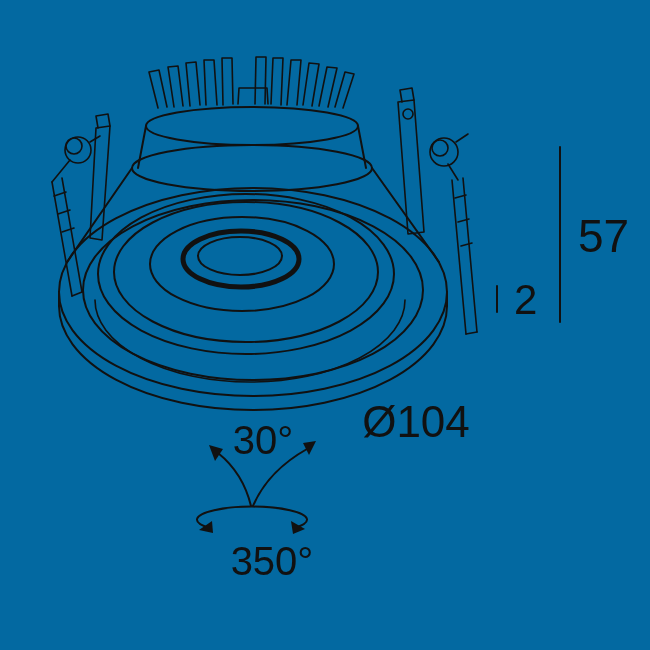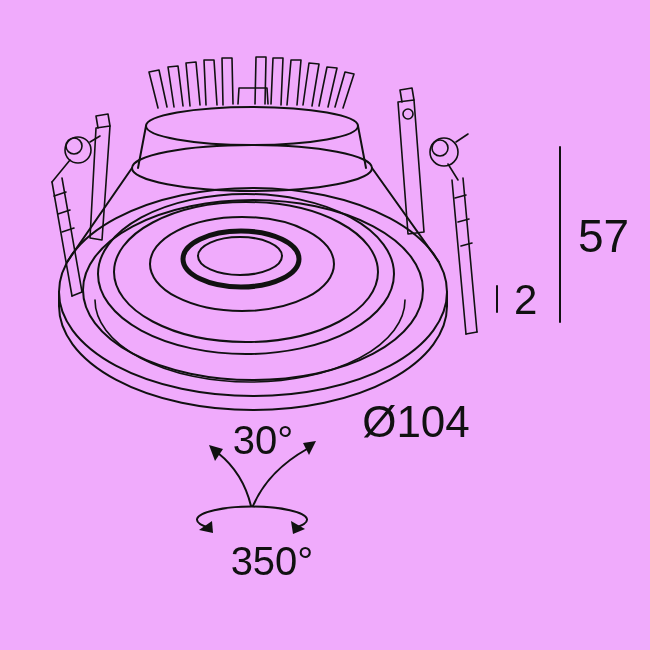--- a/index.html
+++ b/index.html
@@ -4,21 +4,21 @@
 <style>
   html, body {
     margin: 0;
     padding: 0;
     background: #ffffff;
   }
   .canvas {
     position: relative;
     width: 650px;
     height: 650px;
-    background: #f0abfc;
+    background: #0369a1;
     overflow: hidden;
     font-family: "Liberation Sans", sans-serif;
   }
   svg { display: block; }
   .ln {
     fill: none;
     stroke: #111111;
     stroke-width: 2;
     stroke-linecap: round;
     stroke-linejoin: round;

